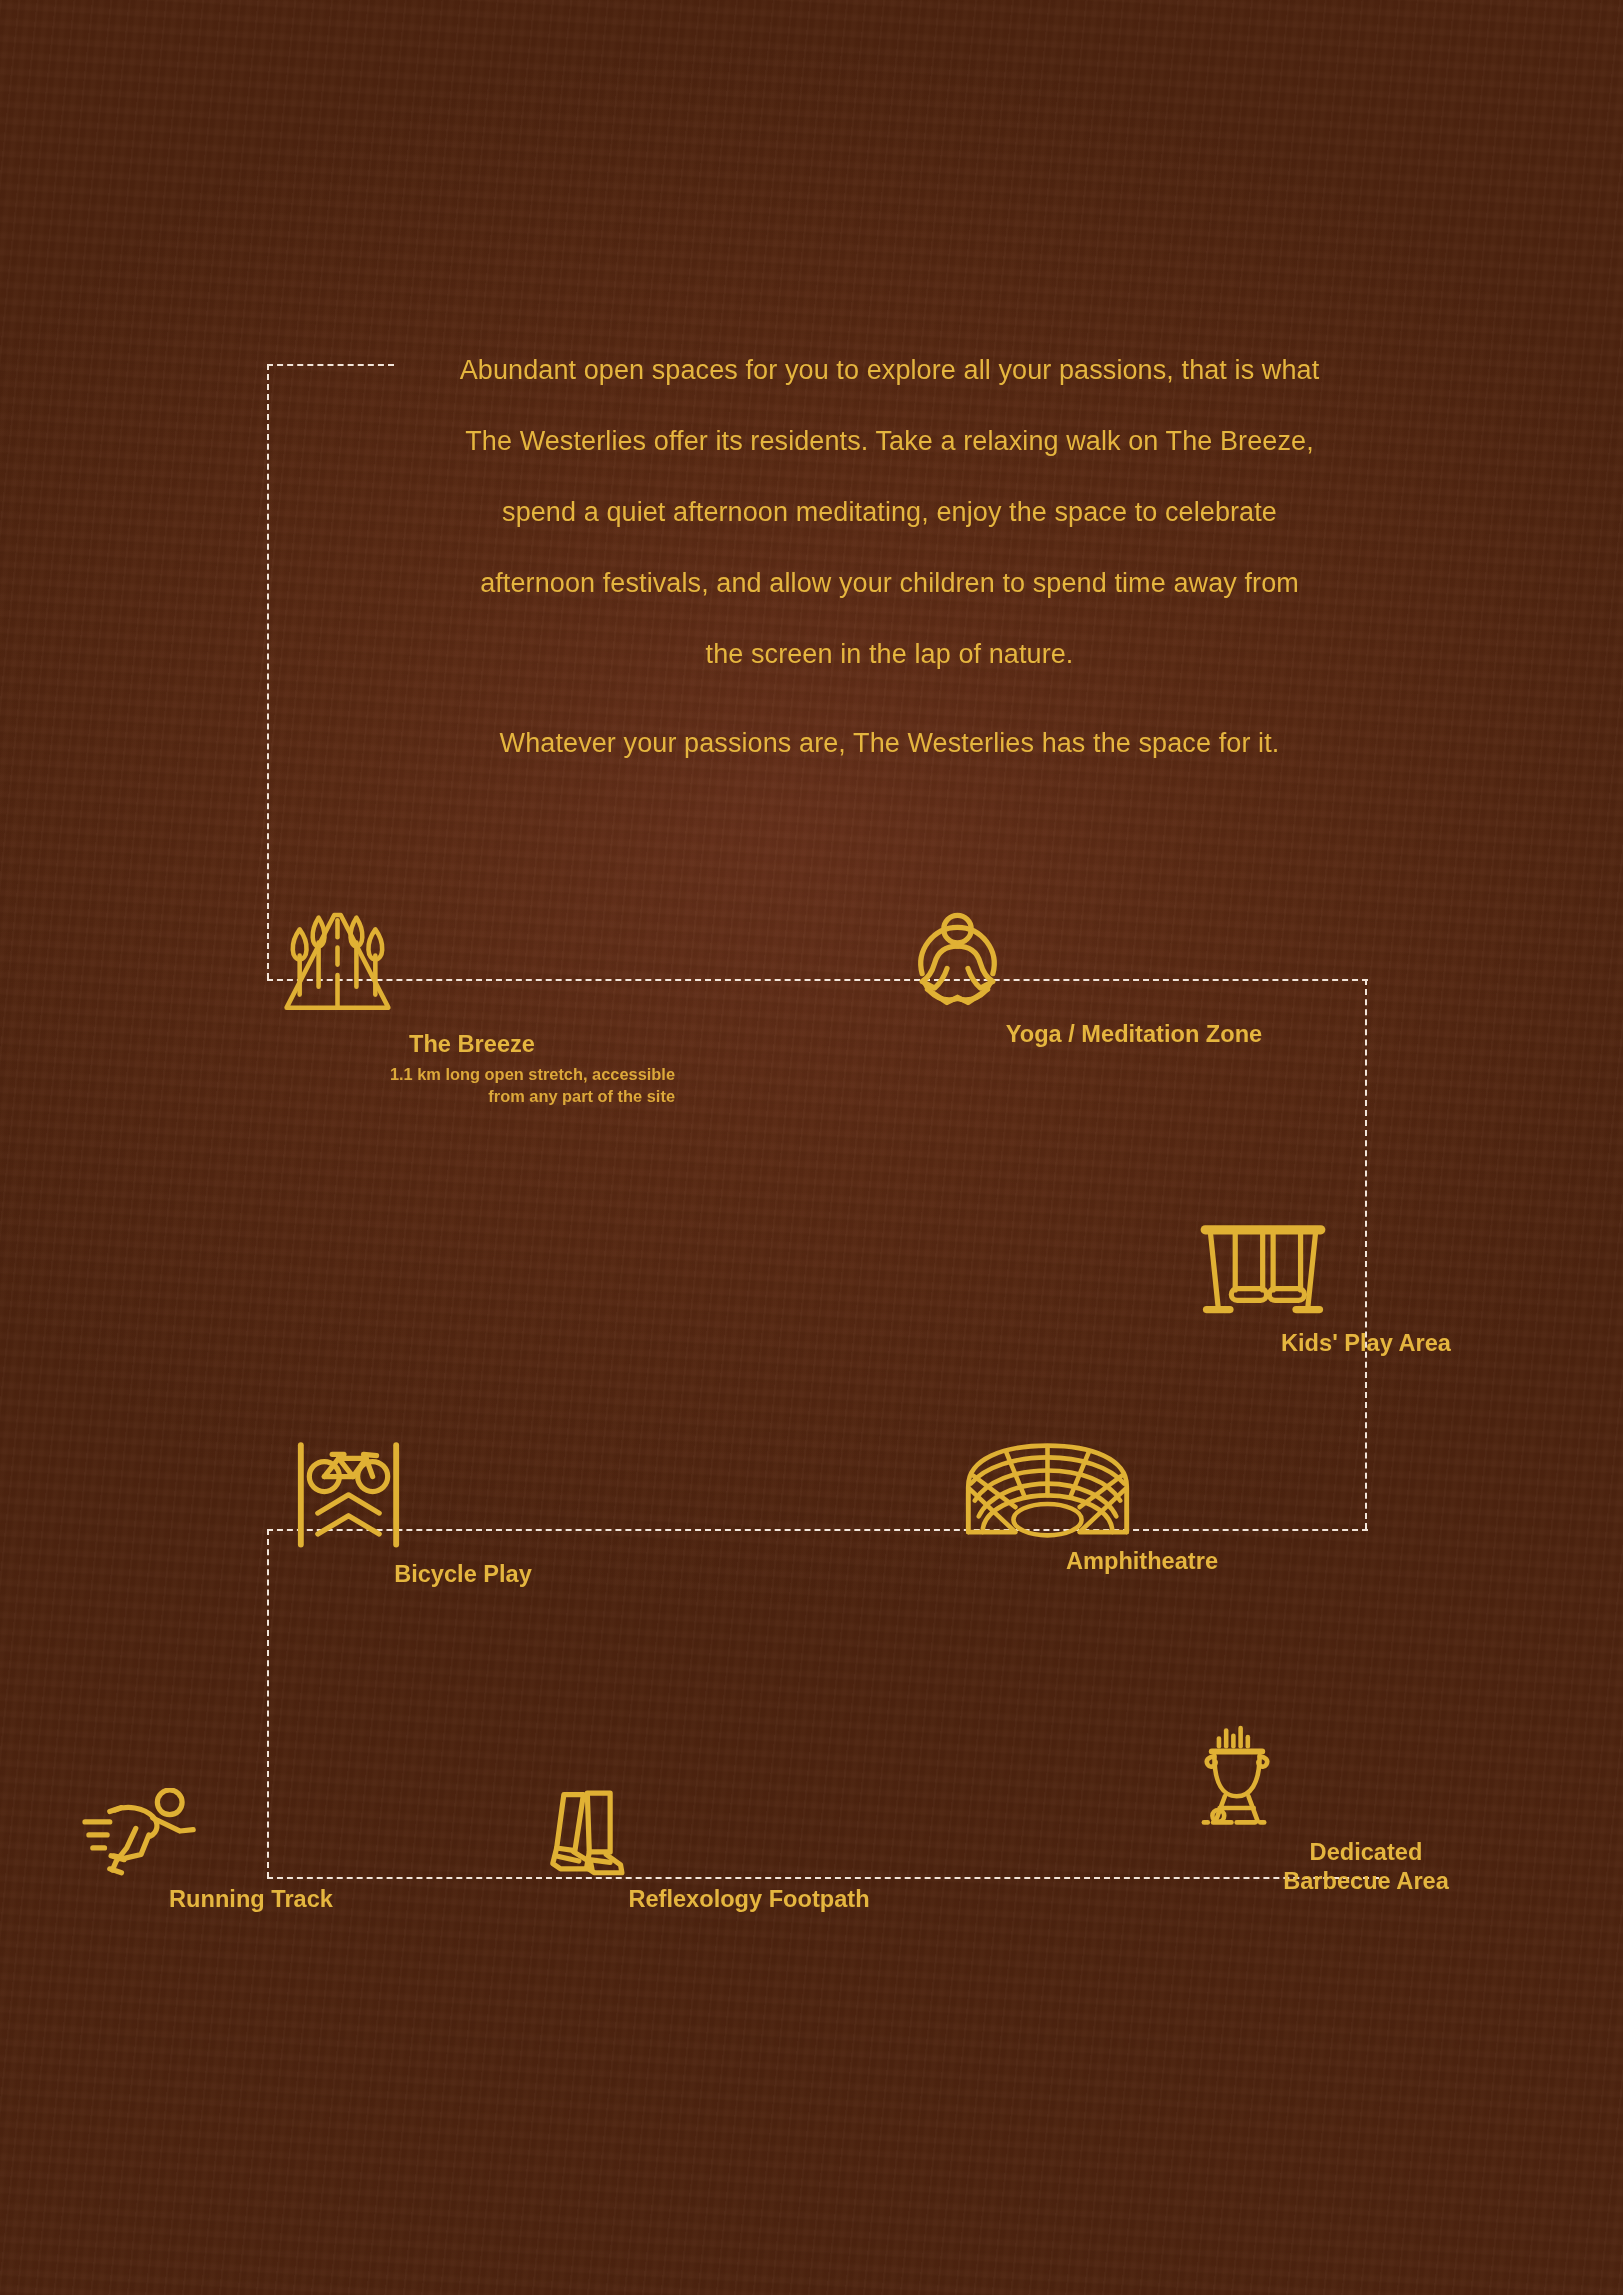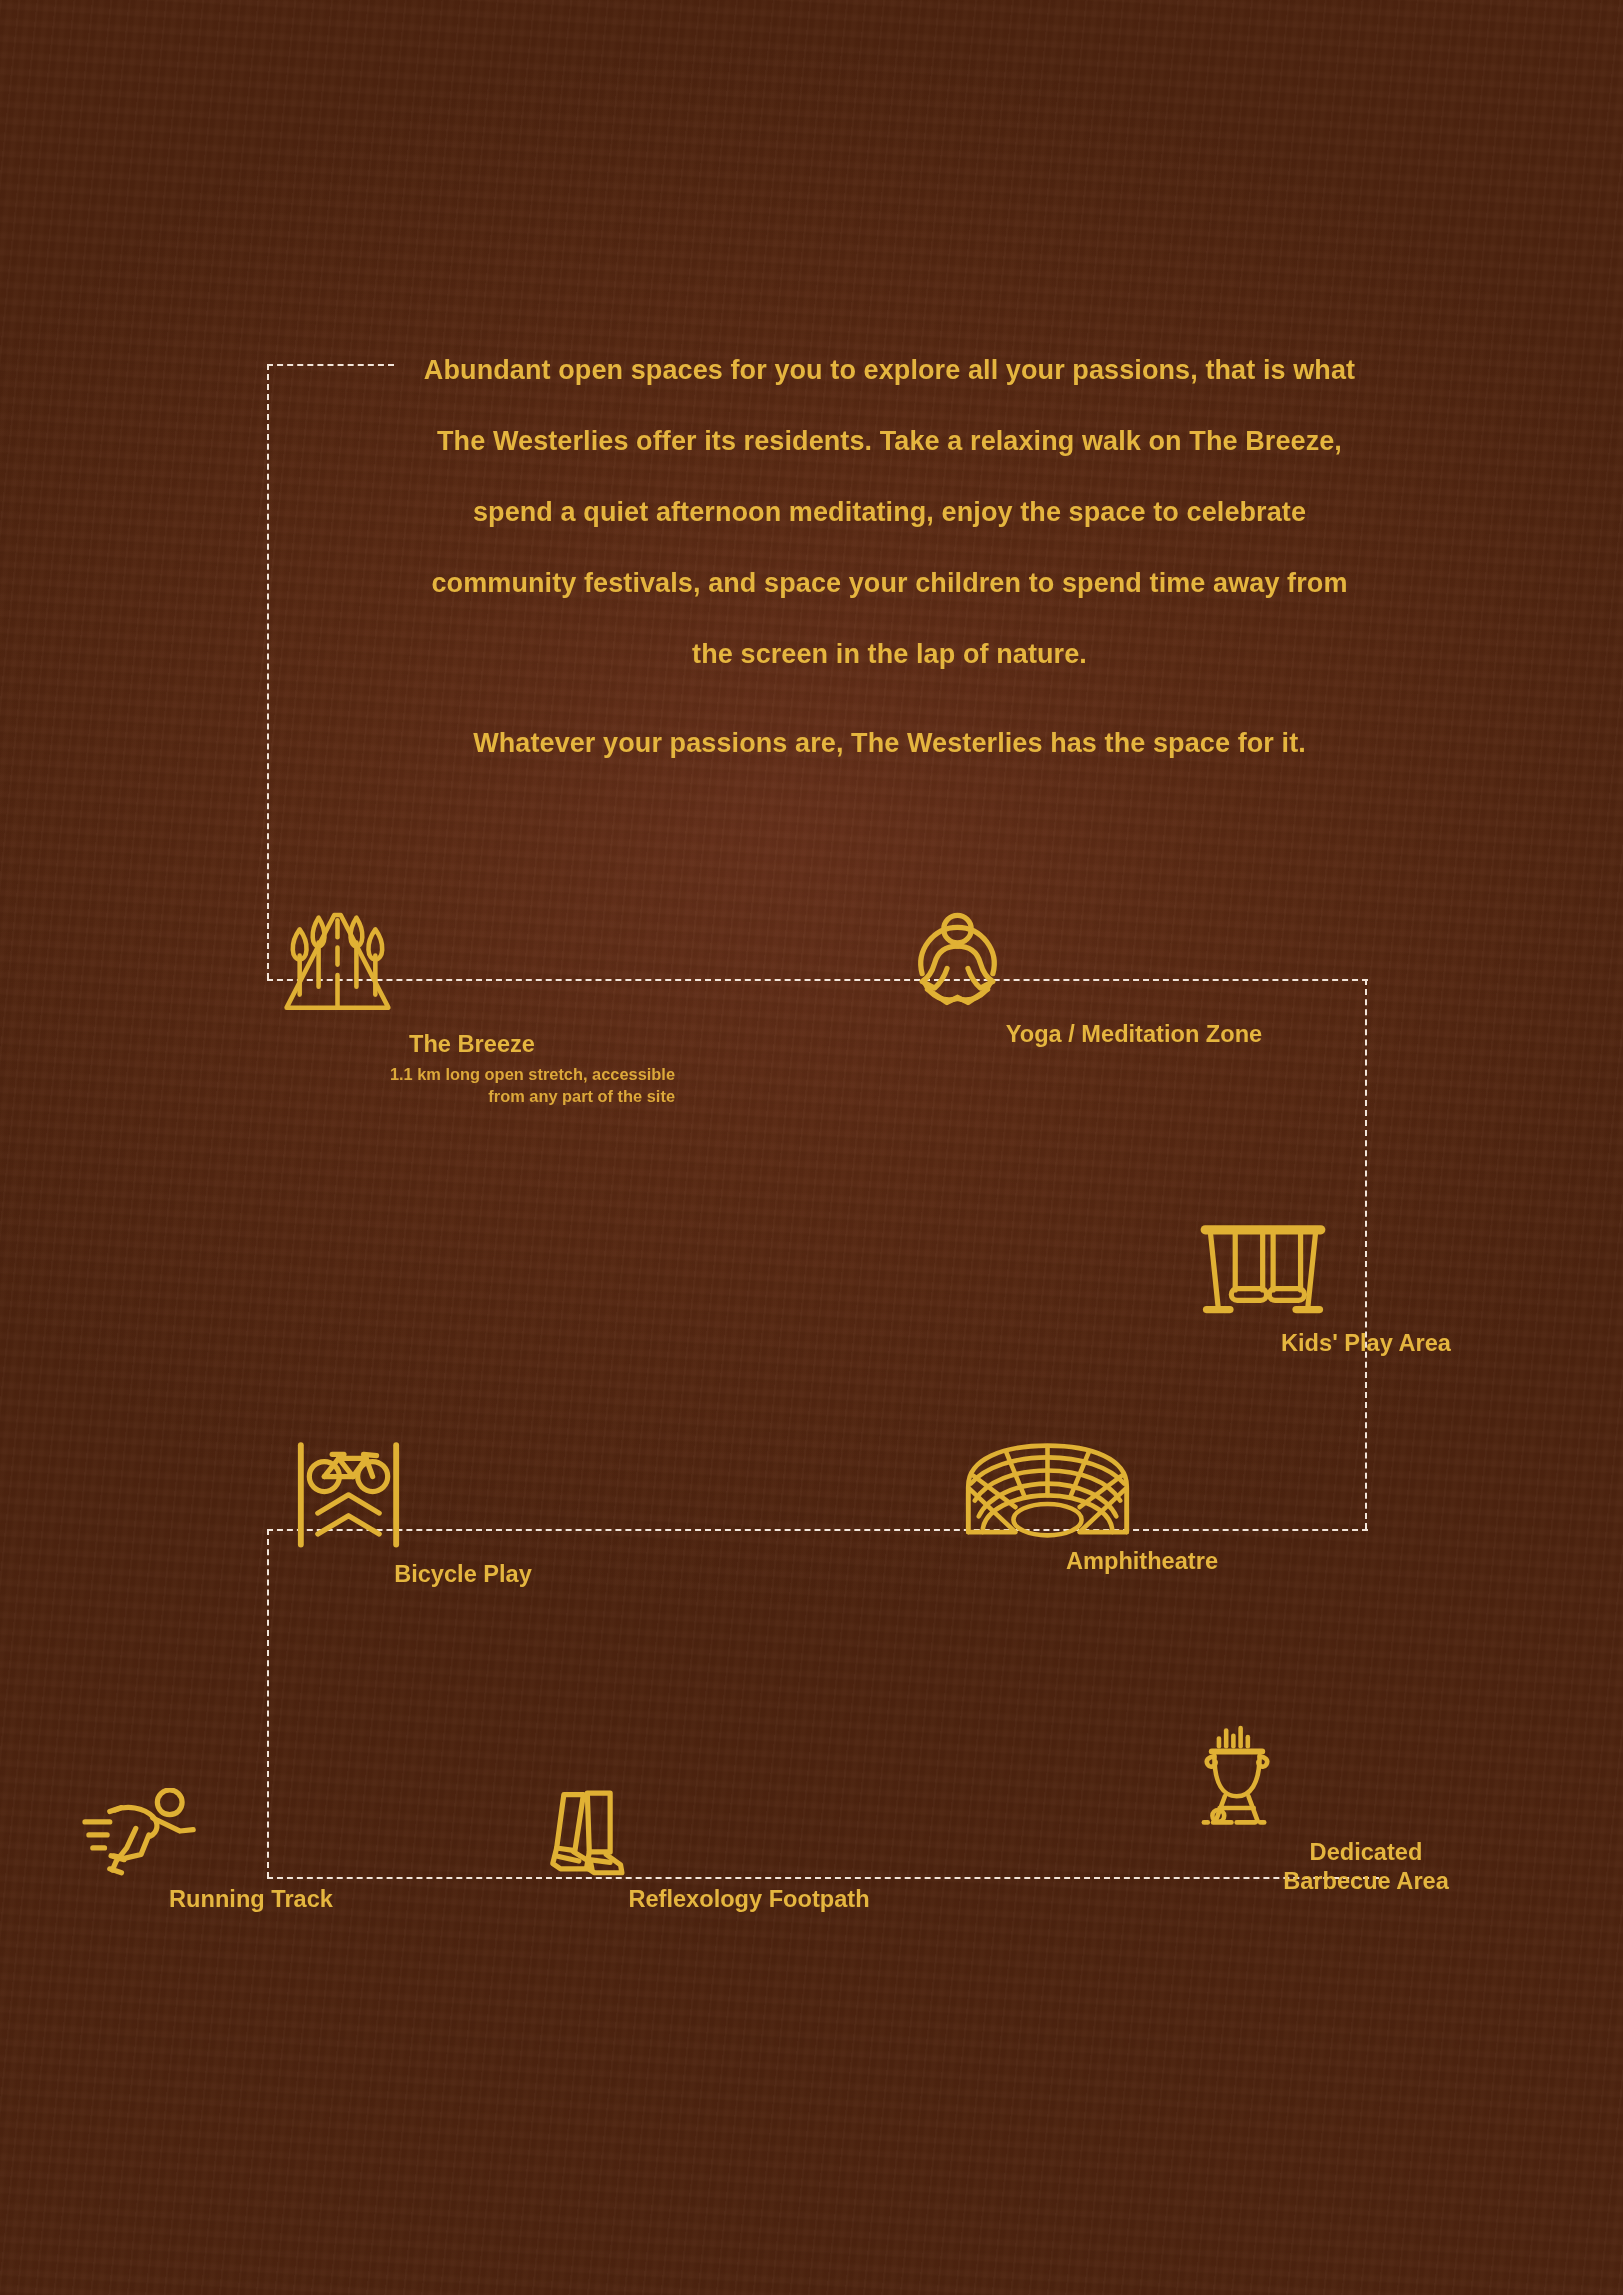--- a/index.html
+++ b/index.html
@@ -38,21 +38,21 @@
   #intro {
     position: absolute;
     left: 366px;
     top: 335px;
     width: 1047px;
     text-align: center;
     color: #e5b63f;
     font-size: 27px;
     line-height: 71px;
     letter-spacing: 0.1px;
-    font-weight: 700;
+    font-weight: 400;
   }
   #intro .para-gap {
     display: block;
     height: 18.3px;
   }
 
   
   .item {
     position: absolute;
     text-align: center;
@@ -99,21 +99,21 @@
   <div class="dash-h" style="left:267px; top:1529px; width:1101px;"></div>
 
   <div class="dash-v" style="left:267px; top:1529px; height:349px;"></div>
 
   <div class="dash-h" style="left:267px; top:1877px; width:1112px;"></div>
 
   <div id="intro">
     <span>Abundant open spaces for you to explore all your passions, that is what</span><br>
     <span>The Westerlies offer its residents. Take a relaxing walk on The Breeze,</span><br>
     <span>spend a quiet afternoon meditating, enjoy the space to celebrate</span><br>
-    <span>community festivals, and space your children to spend time away from</span><br>
+    <span>afternoon festivals, and allow your children to spend time away from</span><br>
     <span>the screen in the lap of nature.</span>
     <span class="para-gap"></span>
     <span>Whatever your passions are, The Westerlies has the space for it.</span>
   </div>
 
   <div class="item" style="left:472px; top:903px; width:406px;">
     <span class="glyph">
       <svg width="137" height="118" viewBox="0 0 210 180" fill="none" stroke="#e0b134" stroke-width="7" stroke-linecap="round" stroke-linejoin="round">
 
         <path d="M100 18 L110 18 L183 160 L27 160 Z"></path>

